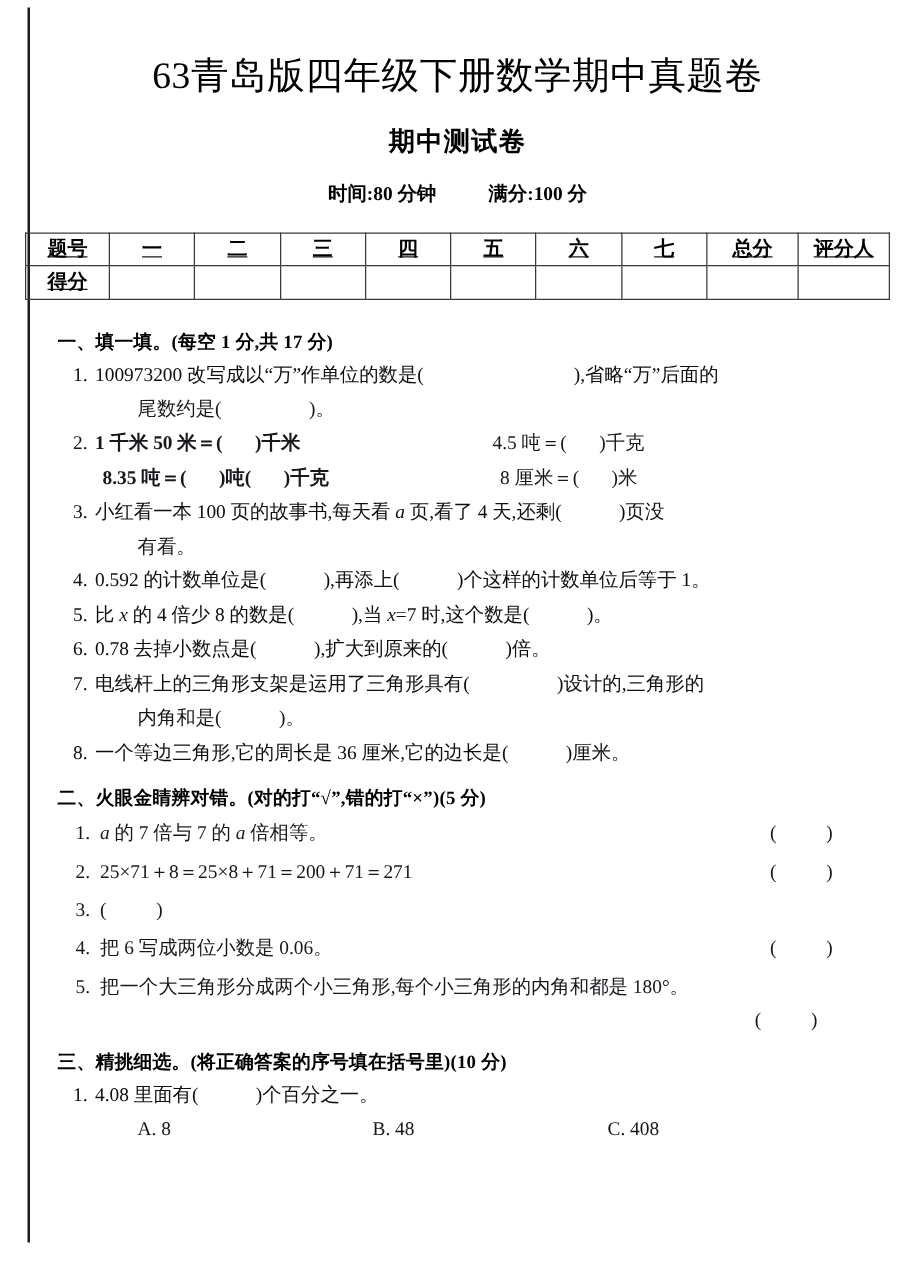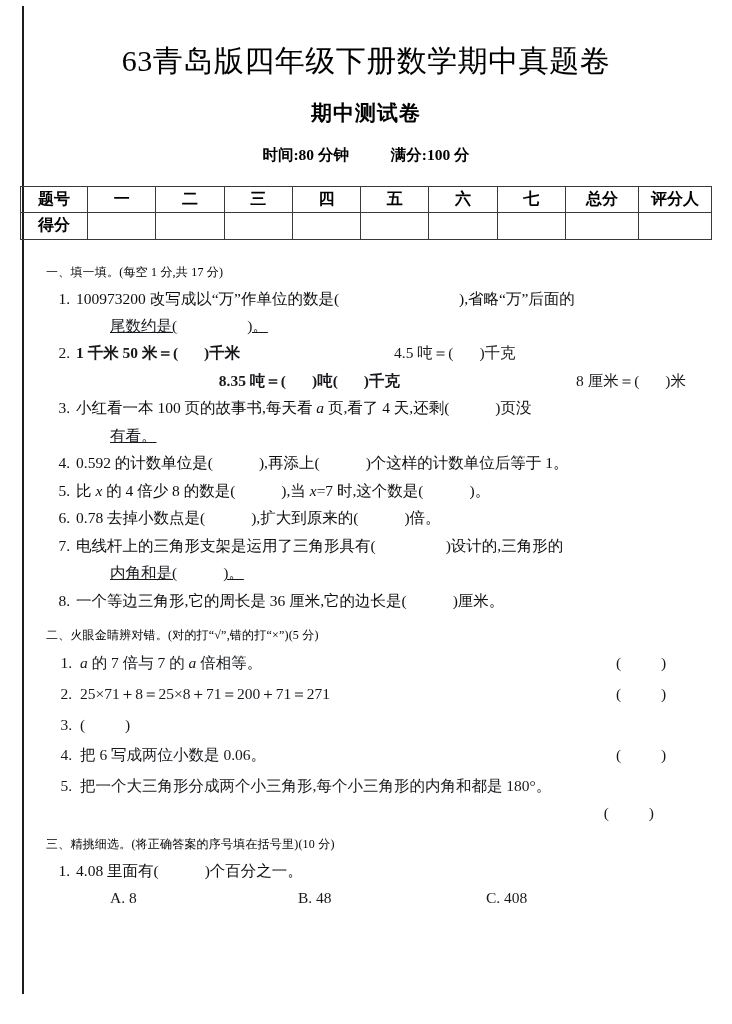--- a/index.html
+++ b/index.html
@@ -58,20 +58,21 @@
     font-weight: bold;
     margin: 18px 0 0 0;
     color: #000;
   }
   .doc-meta .meta-gap { display: inline-block; width: 34px; }
 
   
   .score-table-wrap {
     margin: 20px auto 0 auto;
     width: 692px;
+    text-decoration: underline;
   }
   table.score-table {
     border-collapse: collapse;
     width: 100%;
     table-layout: fixed;
   }
   table.score-table td {
     border: 1.6px solid #3a3a3a;
     height: 25px;
     text-align: center;
@@ -84,22 +85,22 @@
   table.score-table td.label-cell { width: 66px; }
   table.score-table td.wide-cell  { width: 72px; }
   table.score-table tr.blank-row td { height: 26px; }
 
   
   .content {
     margin: 24px 0 0 0;
     padding: 0 46px 0 46px;
   }
   .section-head {
-    font-size: 12px;
-    font-weight: normal;
+    font-size: 15px;
+    font-weight: bold;
     margin: 14px 0 6px 0;
     letter-spacing: 0.2px;
     color: #000;
   }
 
   .q {
     display: flex;
     font-size: 15.5px;
     line-height: 1.58;
     margin: 3px 0 3px 0;
@@ -112,38 +113,37 @@
     padding-right: 6px;
     box-sizing: border-box;
   }
   .q .body { flex: 1 1 auto; }
 
   .cont-line {
     font-size: 15.5px;
     line-height: 1.58;
     padding-left: 64px;
     margin: 0 0 3px 0;
-    text-decoration: underline;
   }
 
   .blank-s  { display: inline-block; width: 26px; }
   .blank-m  { display: inline-block; width: 46px; }
   .blank-l  { display: inline-block; width: 70px; }
   .blank-xl { display: inline-block; width: 120px; }
 
   .two-col {
     display: flex;
     font-size: 15.5px;
     line-height: 1.58;
     margin: 3px 0;
   }
   .two-col .num { width: 30px; flex: 0 0 30px; text-align: right; padding-right: 6px; box-sizing: border-box; }
   .two-col .colA { flex: 0 0 318px; font-weight: bold; }
   .two-col .colB { flex: 1 1 auto; }
-  .two-col.indent2 { padding-left: 36px; text-align: right; }
+  .two-col.indent2 { padding-left: 36px; }
 
   .tf {
     display: flex;
     font-size: 15.5px;
     line-height: 1.66;
     margin: 5px 0;
   }
   .tf .num { width: 34px; flex: 0 0 34px; text-align: right; padding-right: 8px; box-sizing: border-box; }
   .tf .body { flex: 1 1 auto; }
   .tf .mark { flex: 0 0 70px; text-align: left; letter-spacing: 18px; }

